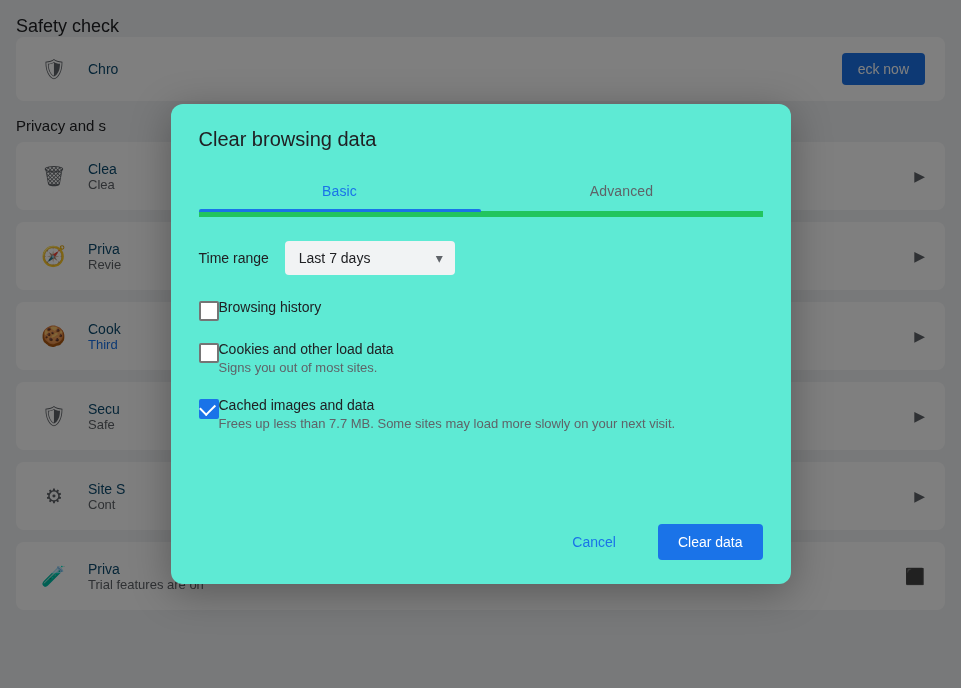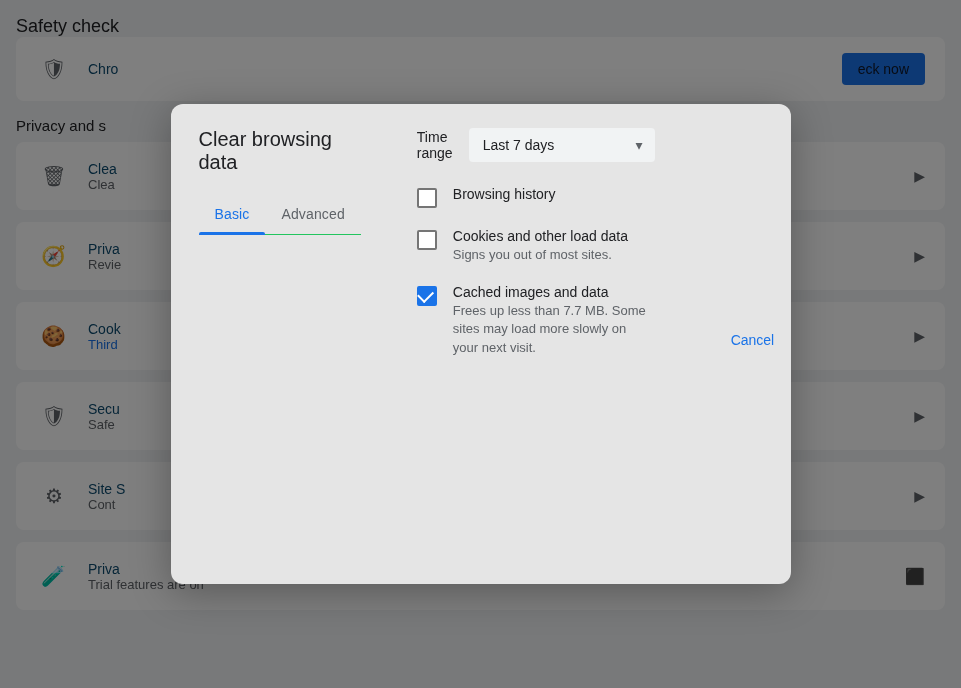--- a/index.html
+++ b/index.html
@@ -73,21 +73,21 @@
 
     .bg-section-title {
       font-size: 15px;
       color: #202124;
       margin: 16px 0 8px;
       font-weight: 400;
     }
 
     .check-now-btn {
       background: #1a73e8;
-      color: #0f172a;
+      color: #ffffff;
       border: none;
       border-radius: 4px;
       padding: 8px 16px;
       font-size: 14px;
       cursor: pointer;
       margin-left: auto;
     }
 
     .bg-top-card {
       background: #fff;
@@ -109,44 +109,45 @@
       position: absolute;
       inset: 0;
       background: rgba(0,0,0,0.5);
       display: flex;
       align-items: center;
       justify-content: center;
     }
 
     
     .dialog {
-      background: #e5e5e5;
+      background: #5eead4;
       border-radius: 12px;
       width: 620px;
       min-height: 480px;
       box-shadow: 0 8px 40px rgba(0,0,0,0.3);
       display: flex;
+      flex-direction: column;
       overflow: hidden;
     }
 
     .dialog-header {
       padding: 24px 28px 0;
     }
 
     .dialog-title {
       font-size: 20px;
       font-weight: 400;
       color: #202124;
       margin-bottom: 20px;
     }
 
     
     .tabs {
       display: flex;
-      border-bottom: 1px solid #22c55e;
+      border-bottom: 6px solid #22c55e;
     }
 
     .tab {
       flex: 1;
       text-align: center;
       padding: 12px 16px;
       font-size: 14px;
       cursor: pointer;
       position: relative;
       color: #5f6368;
@@ -185,21 +186,21 @@
 
     .time-range-label {
       font-size: 14px;
       color: #202124;
     }
 
     .select-wrapper {
       position: relative;
       background: #f1f3f4;
       border-radius: 4px;
-      padding: 8px 52px 8px 14px;
+      padding: 8px 36px 8px 14px;
     }
 
     .select-wrapper::after {
       content: '▾';
       position: absolute;
       right: 12px;
       top: 50%;
       transform: translateY(-50%);
       font-size: 14px;
       color: #5f6368;
@@ -214,21 +215,20 @@
       cursor: pointer;
       outline: none;
       appearance: none;
       min-width: 120px;
     }
 
     
     .checkbox-item {
       display: flex;
       align-items: flex-start;
-      gap: 16px;
       margin-bottom: 20px;
     }
 
     .checkbox-wrap {
       margin-top: 2px;
       flex-shrink: 0;
     }
 
     .checkbox-box {
       width: 20px;

